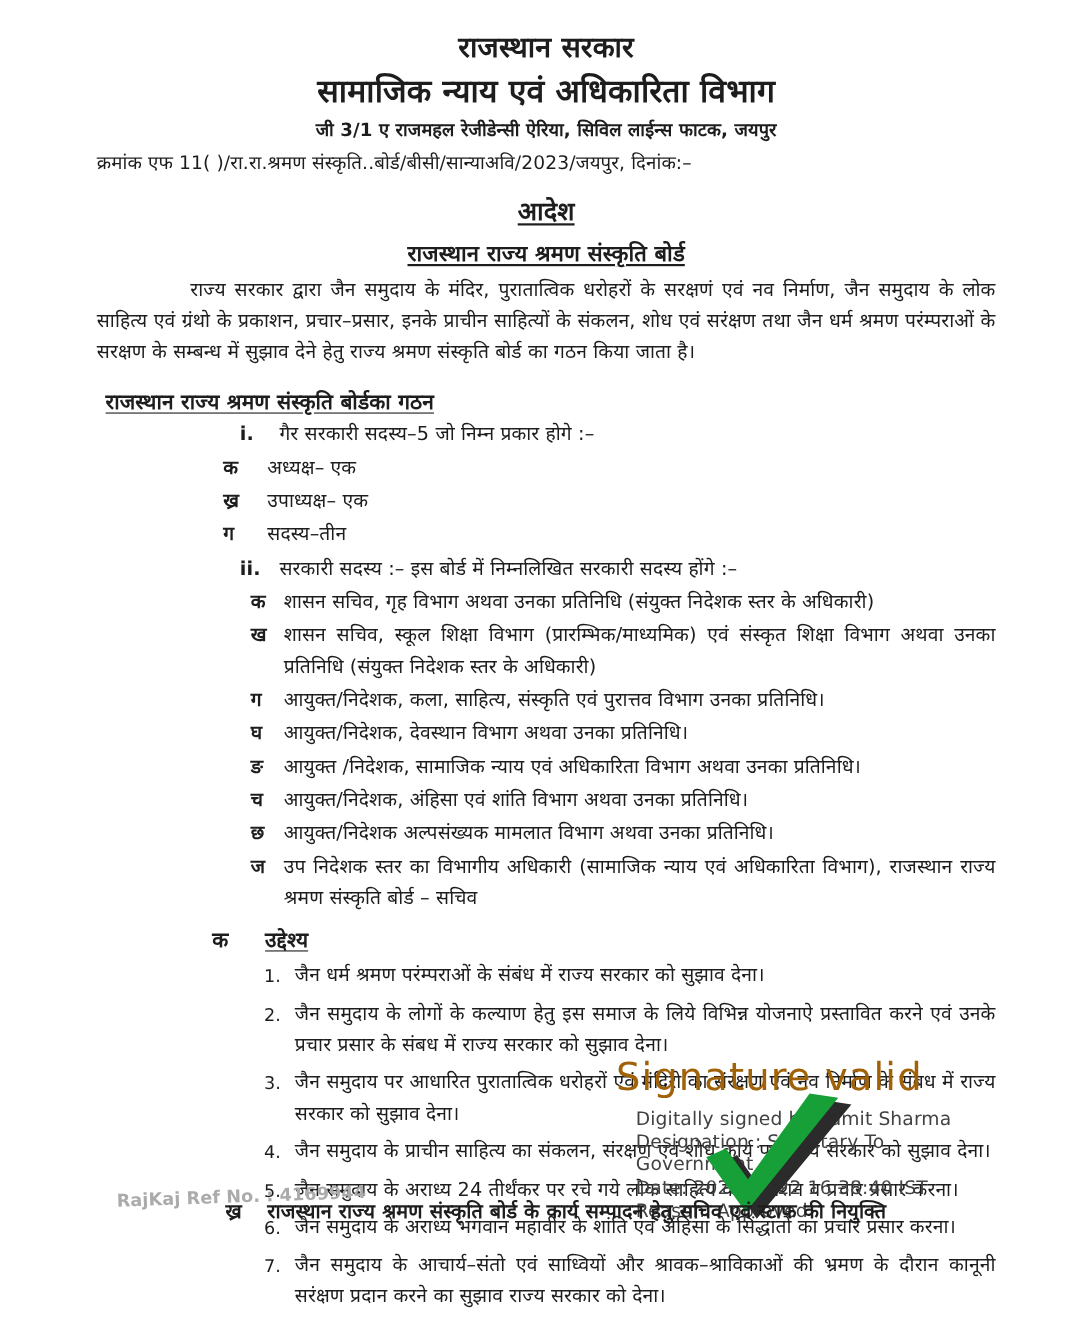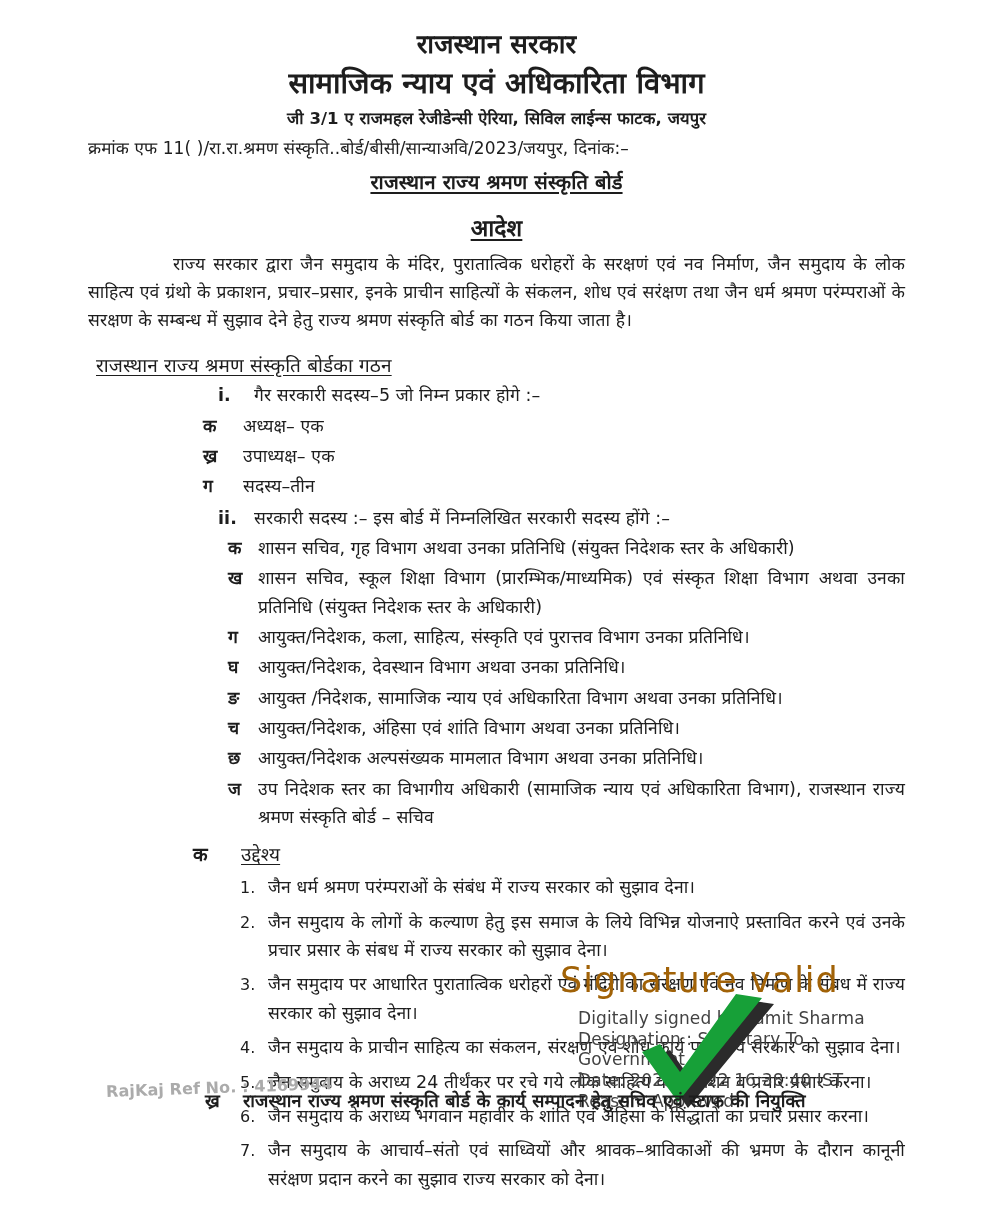--- a/index.html
+++ b/index.html
@@ -31,21 +31,21 @@
   .order-heading { font-size: 23px; font-weight: bold; margin-top: 16px; }
   .board-title   { font-size: 20px; font-weight: bold; margin-top: 9px; }
 
   .body-text { font-size: 17.5px; line-height: 1.62; }
   .intro {
     margin-top: 7px;
     text-align: justify;
     text-indent: 85px;
   }
 
-  .sec-heading { font-size: 19px; font-weight: normal; margin-top: 9px; }
+  .sec-heading { font-size: 19px; font-weight: bold; margin-top: 9px; }
   .sec-heading.lvl1 { margin-left: 8px; }
 
   .row { display: flex; align-items: flex-start; }
   .row .marker { flex: none; font-weight: bold; }
   .row .txt { flex: 1; text-align: justify; }
 
   .roman-row   { margin-left: 130px; margin-top: 3px; }
   .roman-row .marker { width: 36px; }
   .letter-row  { margin-left: 115px; margin-top: 2px; }
   .letter-row .marker { width: 40px; }
@@ -117,22 +117,22 @@
 
   <div class="center govt-title">राजस्थान सरकार</div>
   <div class="center dept-title">सामाजिक न्याय एवं अधिकारिता विभाग</div>
   <div class="center address-line">जी 3/1 ए राजमहल रेजीडेन्सी ऐरिया, सिविल लाईन्स फाटक, जयपुर</div>
 
   <div class="ref-row">
     <span>क्रमांक एफ 11( )/रा.रा.श्रमण संस्कृति..बोर्ड/बीसी/सान्याअवि/2023/</span>
     <span class="place-date">जयपुर, दिनांक:–</span>
   </div>
 
+  <div class="center order-heading"><span class="u">आदेश</span></div>
   <div class="center board-title"><span class="u">राजस्थान राज्य श्रमण संस्कृति बोर्ड</span></div>
-  <div class="center order-heading"><span class="u">आदेश</span></div>
 
   <p class="body-text intro">राज्य सरकार द्वारा जैन समुदाय के मंदिर, पुरातात्विक धरोहरों के सरक्षणं एवं नव निर्माण, जैन समुदाय के लोक साहित्य एवं ग्रंथो के प्रकाशन, प्रचार–प्रसार, इनके प्राचीन साहित्यों के संकलन, शोध एवं सरंक्षण तथा जैन धर्म श्रमण परंम्पराओं के सरक्षण के सम्बन्ध में सुझाव देने हेतु राज्य श्रमण संस्कृति बोर्ड का गठन किया जाता है।</p>
 
   <div class="sec-heading lvl1"><span class="u">राजस्थान राज्य श्रमण संस्कृति बोर्डका गठन</span></div>
 
   <div class="row roman-row body-text">
     <span class="marker">i.</span>
     <span class="txt">गैर सरकारी सदस्य–5 जो निम्न प्रकार होगे :–</span>
   </div>
   <div class="row letter-row body-text">

